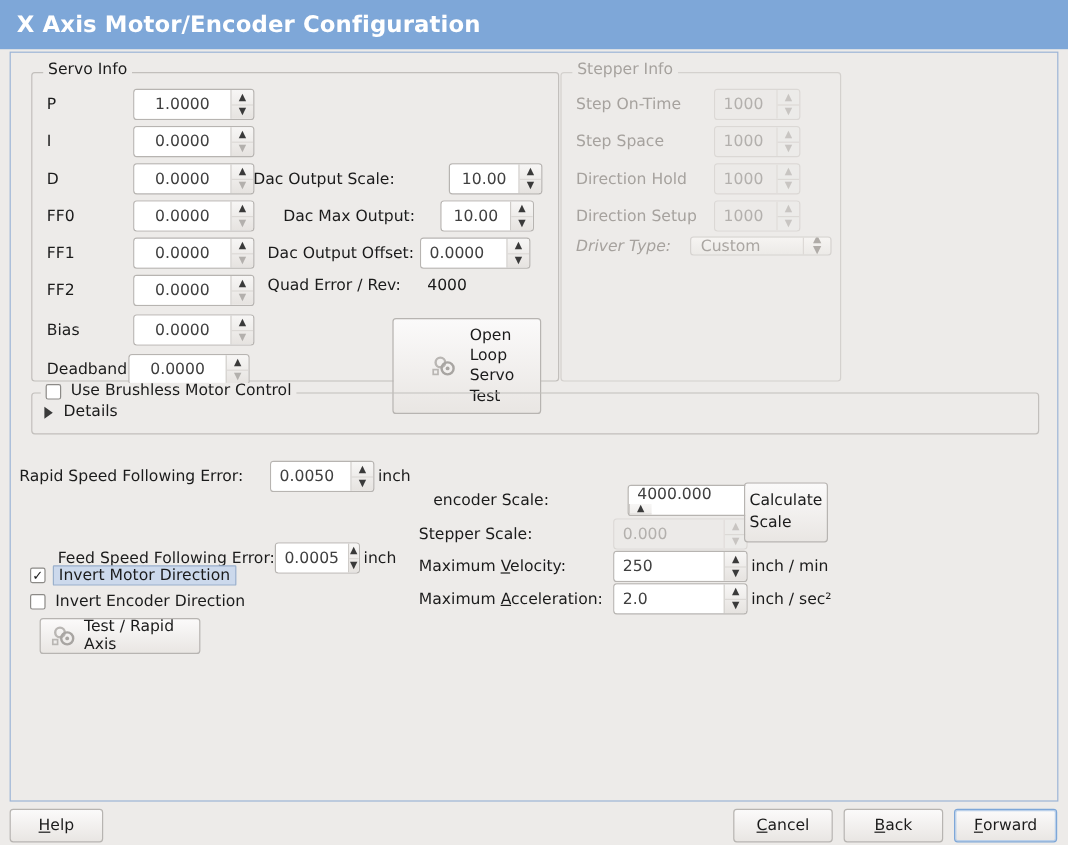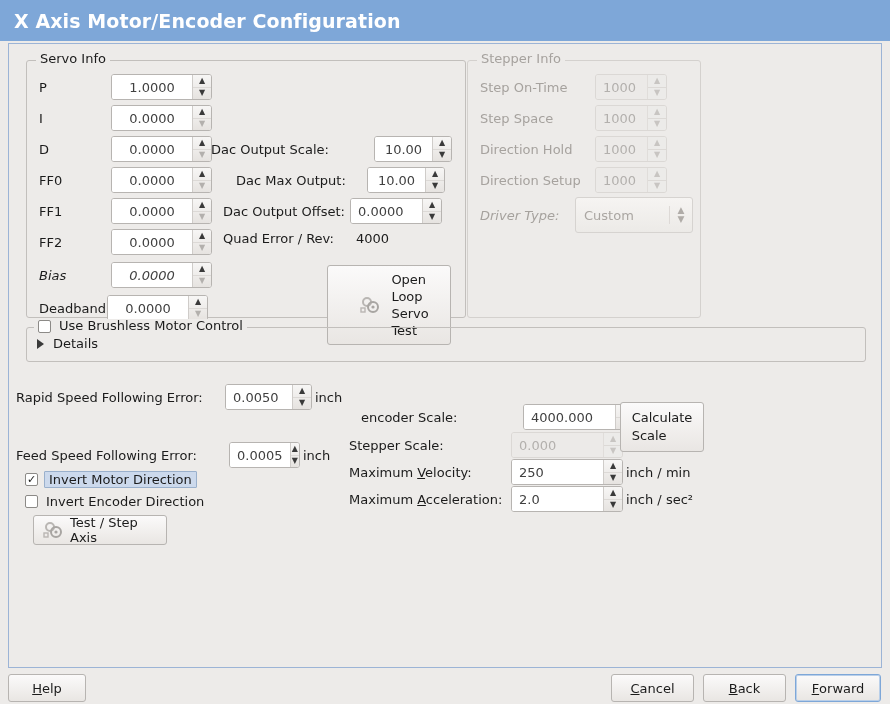--- a/index.html
+++ b/index.html
@@ -82,21 +82,21 @@
     font-size:13px;color:#1b1b1b;box-sizing:border-box;
     padding:0 10px;cursor:default;
   }
   .btn.focus{
     border-color:#7ea7d8;box-shadow:inset 0 0 0 1px #b9cfe9;
   }
   .mn{text-decoration:underline;}
 
   
   .combo{
-    display:inline-flex;align-items:center;height:36px;
+    display:inline-flex;align-items:center;height:16px;
     border:1px solid #d6d3d0;border-radius:3px;
     background:linear-gradient(#f6f4f2,#eceae7);
     box-sizing:border-box;overflow:hidden;
   }
   .combo .ctext{flex:1;padding:0 8px;font-size:13px;color:#aaa6a2;white-space:nowrap;}
   .combo .cbtn{
     width:22px;display:flex;align-items:center;justify-content:center;
     border-left:1px solid #ddd9d6;font-size:9px;line-height:9px;color:#b0aca8;
     flex-direction:column;
   }
@@ -208,21 +208,21 @@
         <span class="lbl" style="width:72px;">FF2</span>
         <span class="spin" style="width:101px;">
           <span class="val center">0.0000</span>
           <span class="btns">
             <span class="ar up">▲</span>
             <span class="ar down dim">▼</span>
           </span>
         </span>
       </div>
 
-      <div class="row" style="left:12px;top:201px;font-style:italic;">
+      <div class="row" style="left:12px;top:201px;">
         <span class="lbl" style="width:72px;">Bias</span>
         <span class="spin" style="width:101px;">
           <span class="val center">0.0000</span>
           <span class="btns">
             <span class="ar up">▲</span>
             <span class="ar down dim">▼</span>
           </span>
         </span>
       </div>
 
@@ -370,21 +370,21 @@
       <span class="spin" style="width:87px;">
         <span class="val">0.0050</span>
         <span class="btns">
           <span class="ar up">▲</span>
           <span class="ar down">▼</span>
         </span>
       </span>
       <span class="lbl" style="margin-left:3px;">inch</span>
     </div>
 
-    <div class="row" style="left:7px;top:398px;">
+    <div class="row" style="left:7px;top:408px;text-align:right;">
       <span class="lbl" style="width:213px;">Feed Speed Following Error:</span>
       <span class="spin" style="width:71px;">
         <span class="val">0.0005</span>
         <span class="btns">
           <span class="ar up">▲</span>
           <span class="ar down">▼</span>
         </span>
       </span>
       <span class="lbl" style="margin-left:3px;">inch</span>
     </div>
@@ -401,46 +401,46 @@
 
     <div class="btn" style="position:absolute;left:24px;top:431px;margin-top:40px;width:134px;height:30px;padding:0 8px;justify-content:flex-start;">
       <span class="gear" style="margin-right:6px;">
         <svg viewBox="0 0 22 20" width="22" height="20">
           <circle cx="8" cy="7" r="4" fill="none" stroke="#b9b6b3" stroke-width="2"></circle>
           <circle cx="14" cy="12" r="5" fill="none" stroke="#a8a5a2" stroke-width="2"></circle>
           <circle cx="14" cy="12" r="1.6" fill="#a8a5a2"></circle>
           <rect x="2" y="13" width="4" height="4" fill="none" stroke="#b9b6b3" stroke-width="1.4"></rect>
         </svg>
       </span>
-      <span>Test / Step Axis</span>
+      <span>Test / Rapid Axis</span>
     </div>
 
     <div class="row" style="left:340px;top:360px;">
       <span class="lbl" style="width:162px;margin-left:12px;">encoder Scale:</span>
-      <span class="spin" style="width:112px;">
+      <span class="spin" style="width:112px;flex-direction:column;">
         <span class="val">4000.000</span>
         <span class="btns">
           <span class="ar up">▲</span>
           <span class="ar down">▼</span>
         </span>
       </span>
     </div>
 
     <div class="row" style="left:340px;top:388px;">
       <span class="lbl" style="width:162px;">Stepper Scale:</span>
       <span class="spin disabled" style="width:112px;">
         <span class="val">0.000</span>
         <span class="btns">
           <span class="ar up">▲</span>
           <span class="ar down">▼</span>
         </span>
       </span>
     </div>
 
-    <div class="btn" style="position:absolute;left:611px;top:358px;width:84px;height:50px;padding:0 6px;">
+    <div class="btn" style="position:absolute;left:611px;top:358px;width:70px;height:50px;padding:0 6px;">
       <span style="display:flex;flex-direction:column;align-items:flex-start;line-height:18px;">
         <span>Calculate</span>
         <span>Scale</span>
       </span>
     </div>
 
     <div class="row" style="left:340px;top:415px;">
       <span class="lbl" style="width:162px;"><span>Maximum </span><span class="mn">V</span><span>elocity:</span></span>
       <span class="spin" style="width:112px;">
         <span class="val">250</span>

